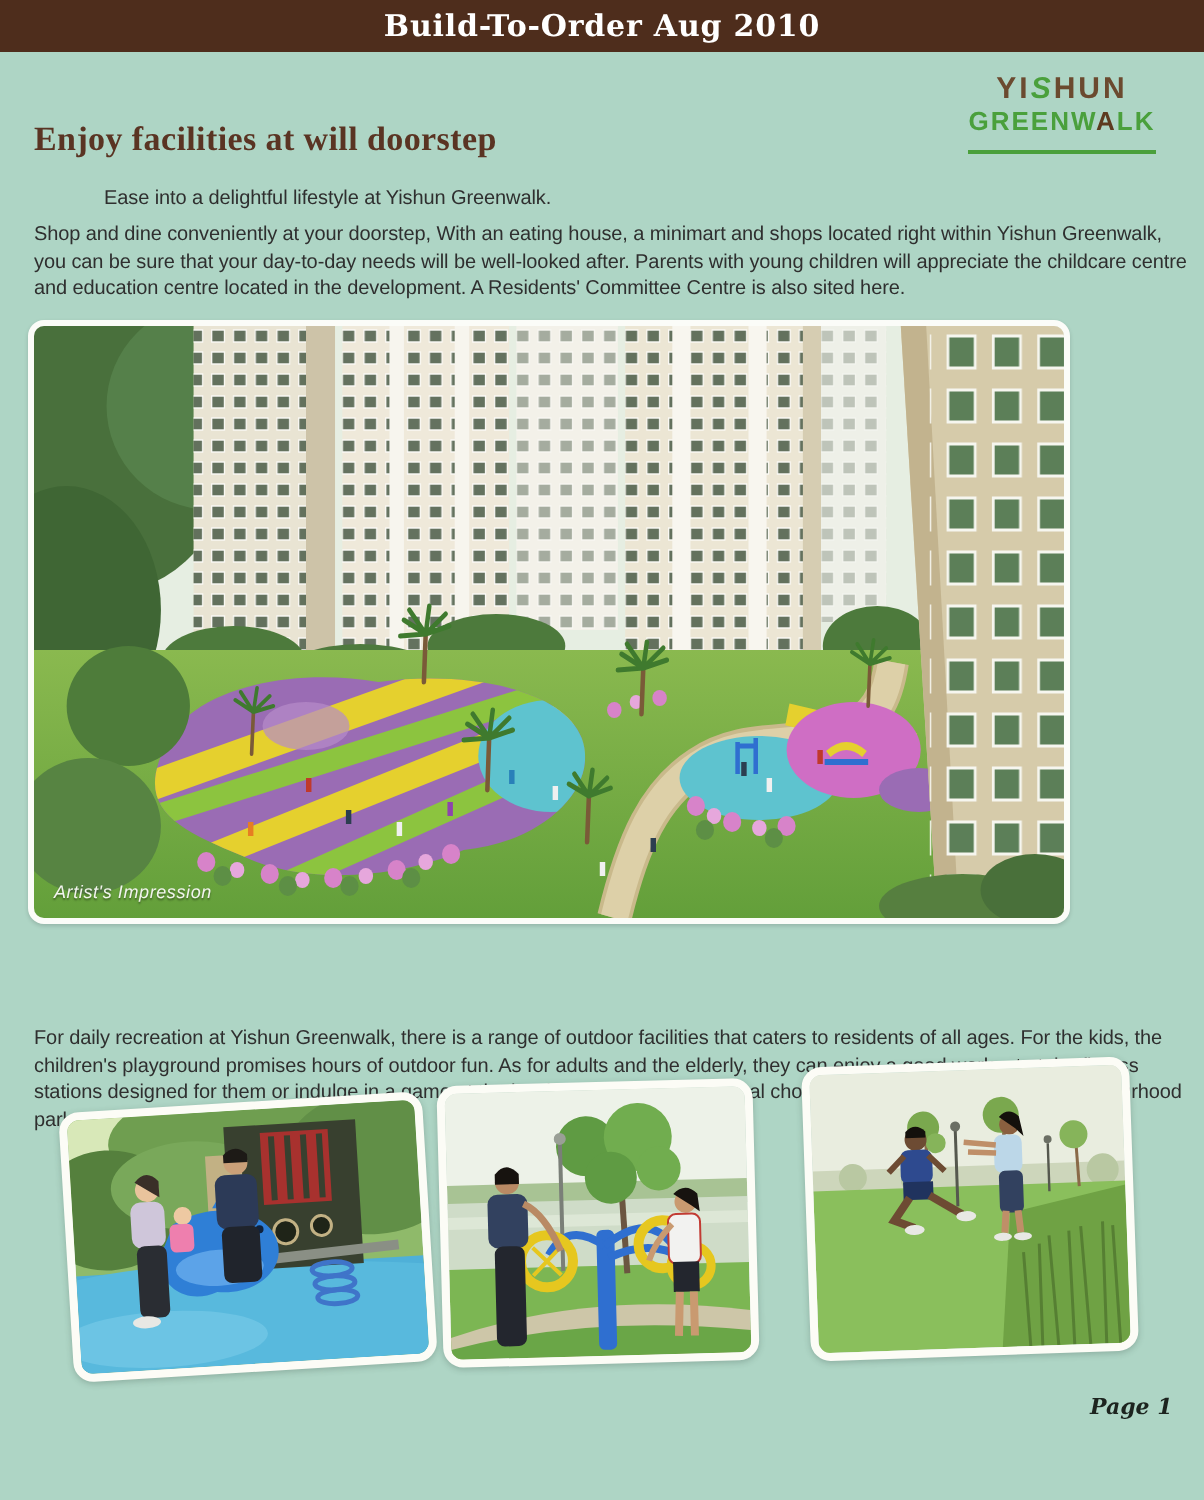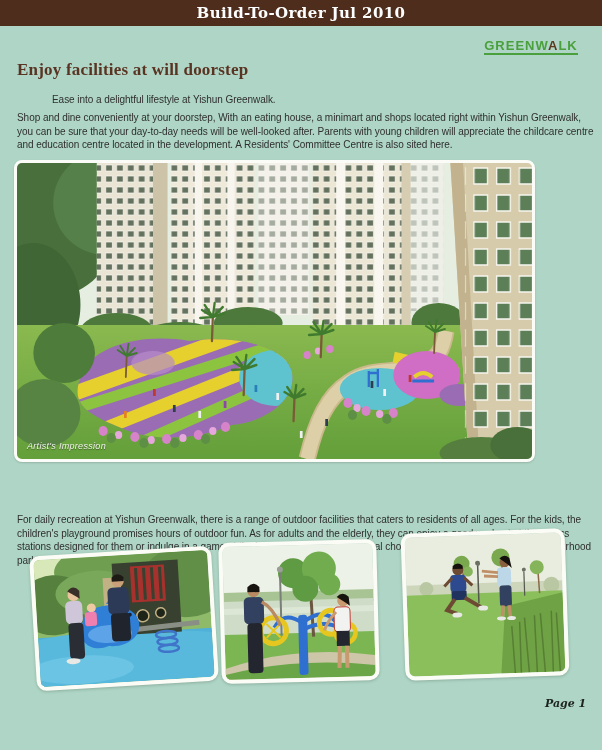--- a/index.html
+++ b/index.html
@@ -22,21 +22,21 @@
     font-weight:bold;font-size:15px;letter-spacing:.4px;
   }
   .logo{
     position:absolute;top:37px;right:12px;width:118px;text-align:center;
     font-family:"Liberation Sans",sans-serif;line-height:1.05;
   }
   .logo-line1{font-size:15px;letter-spacing:1.5px;color:var(--logo-brown);font-weight:bold;}
   .logo-line1 .s-green{color:var(--logo-green);font-style:italic;}
   .logo-line2{
     font-size:13px;letter-spacing:1px;color:var(--logo-green);font-weight:bold;
-    border-bottom:2px solid var(--logo-green);padding-bottom:0;display:inline-block;
+    border-bottom:2px solid var(--logo-green);padding-bottom:8px;display:inline-block;
   }
   .logo-line2 .a-brown{color:#5d3a1f;}
   .page-heading{
     position:absolute;left:17px;top:60px;
     font-family:"Liberation Serif",serif;font-weight:bold;font-size:17px;
     color:var(--heading-brown);letter-spacing:.2px;
   }
   .para{position:absolute;left:17px;width:578px;font-size:10px;line-height:13.5px;letter-spacing:-0.05px;}
   .para-intro{top:93px;margin-left:35px;}
   .para-shop{top:111px;}
@@ -61,24 +61,25 @@
   .photo-park{left:403px;top:531px;width:164px;height:147px;transform:rotate(-2deg);z-index:2;}
   .page-number{
     position:absolute;left:545px;top:697px;color:#1d241f;
     font-family:"DejaVu Serif","Liberation Serif",serif;font-style:italic;font-weight:bold;font-size:11px;
   }
 </style>
 </head>
 <body>
 
 <div class="header-bar">
-  <span class="header-title">Build-To-Order Jul 2010</span>
+  <span class="header-title">Build-To-Order Aug 2010</span>
 </div>
 
 <div class="logo">
+  <div class="logo-line1"><span>YI</span><span class="s-green">S</span><span>HUN</span></div>
   <div class="logo-line2"><span>GREENW</span><span class="a-brown">A</span><span>LK</span></div>
 </div>
 
 <h1 class="page-heading">Enjoy facilities at will doorstep</h1>
 <p class="para para-intro">Ease into a delightful lifestyle at Yishun Greenwalk.</p>
 <p class="para para-shop">Shop and dine conveniently at your doorstep, With an eating house, a minimart and shops located right within Yishun Greenwalk, you can be sure that your day-to-day needs will be well-looked after. Parents with young children will appreciate the childcare centre and education centre located in the development. A Residents' Committee Centre is also sited here.</p>
 <p class="para para-recreation">For daily recreation at Yishun Greenwalk, there is a range of outdoor facilities that caters to residents of all ages. For the kids, the children's playground promises hours of outdoor fun. As for adults and the elderly, they can enjoy a good workout at the fitness stations designed for them or indulge in a game at the hard court. More recreational choices abound at the adjacent neighbourhood park and park connector.</p>
 
 <div class="main-frame">
   <svg viewBox="0 0 568 296" preserveAspectRatio="none">

